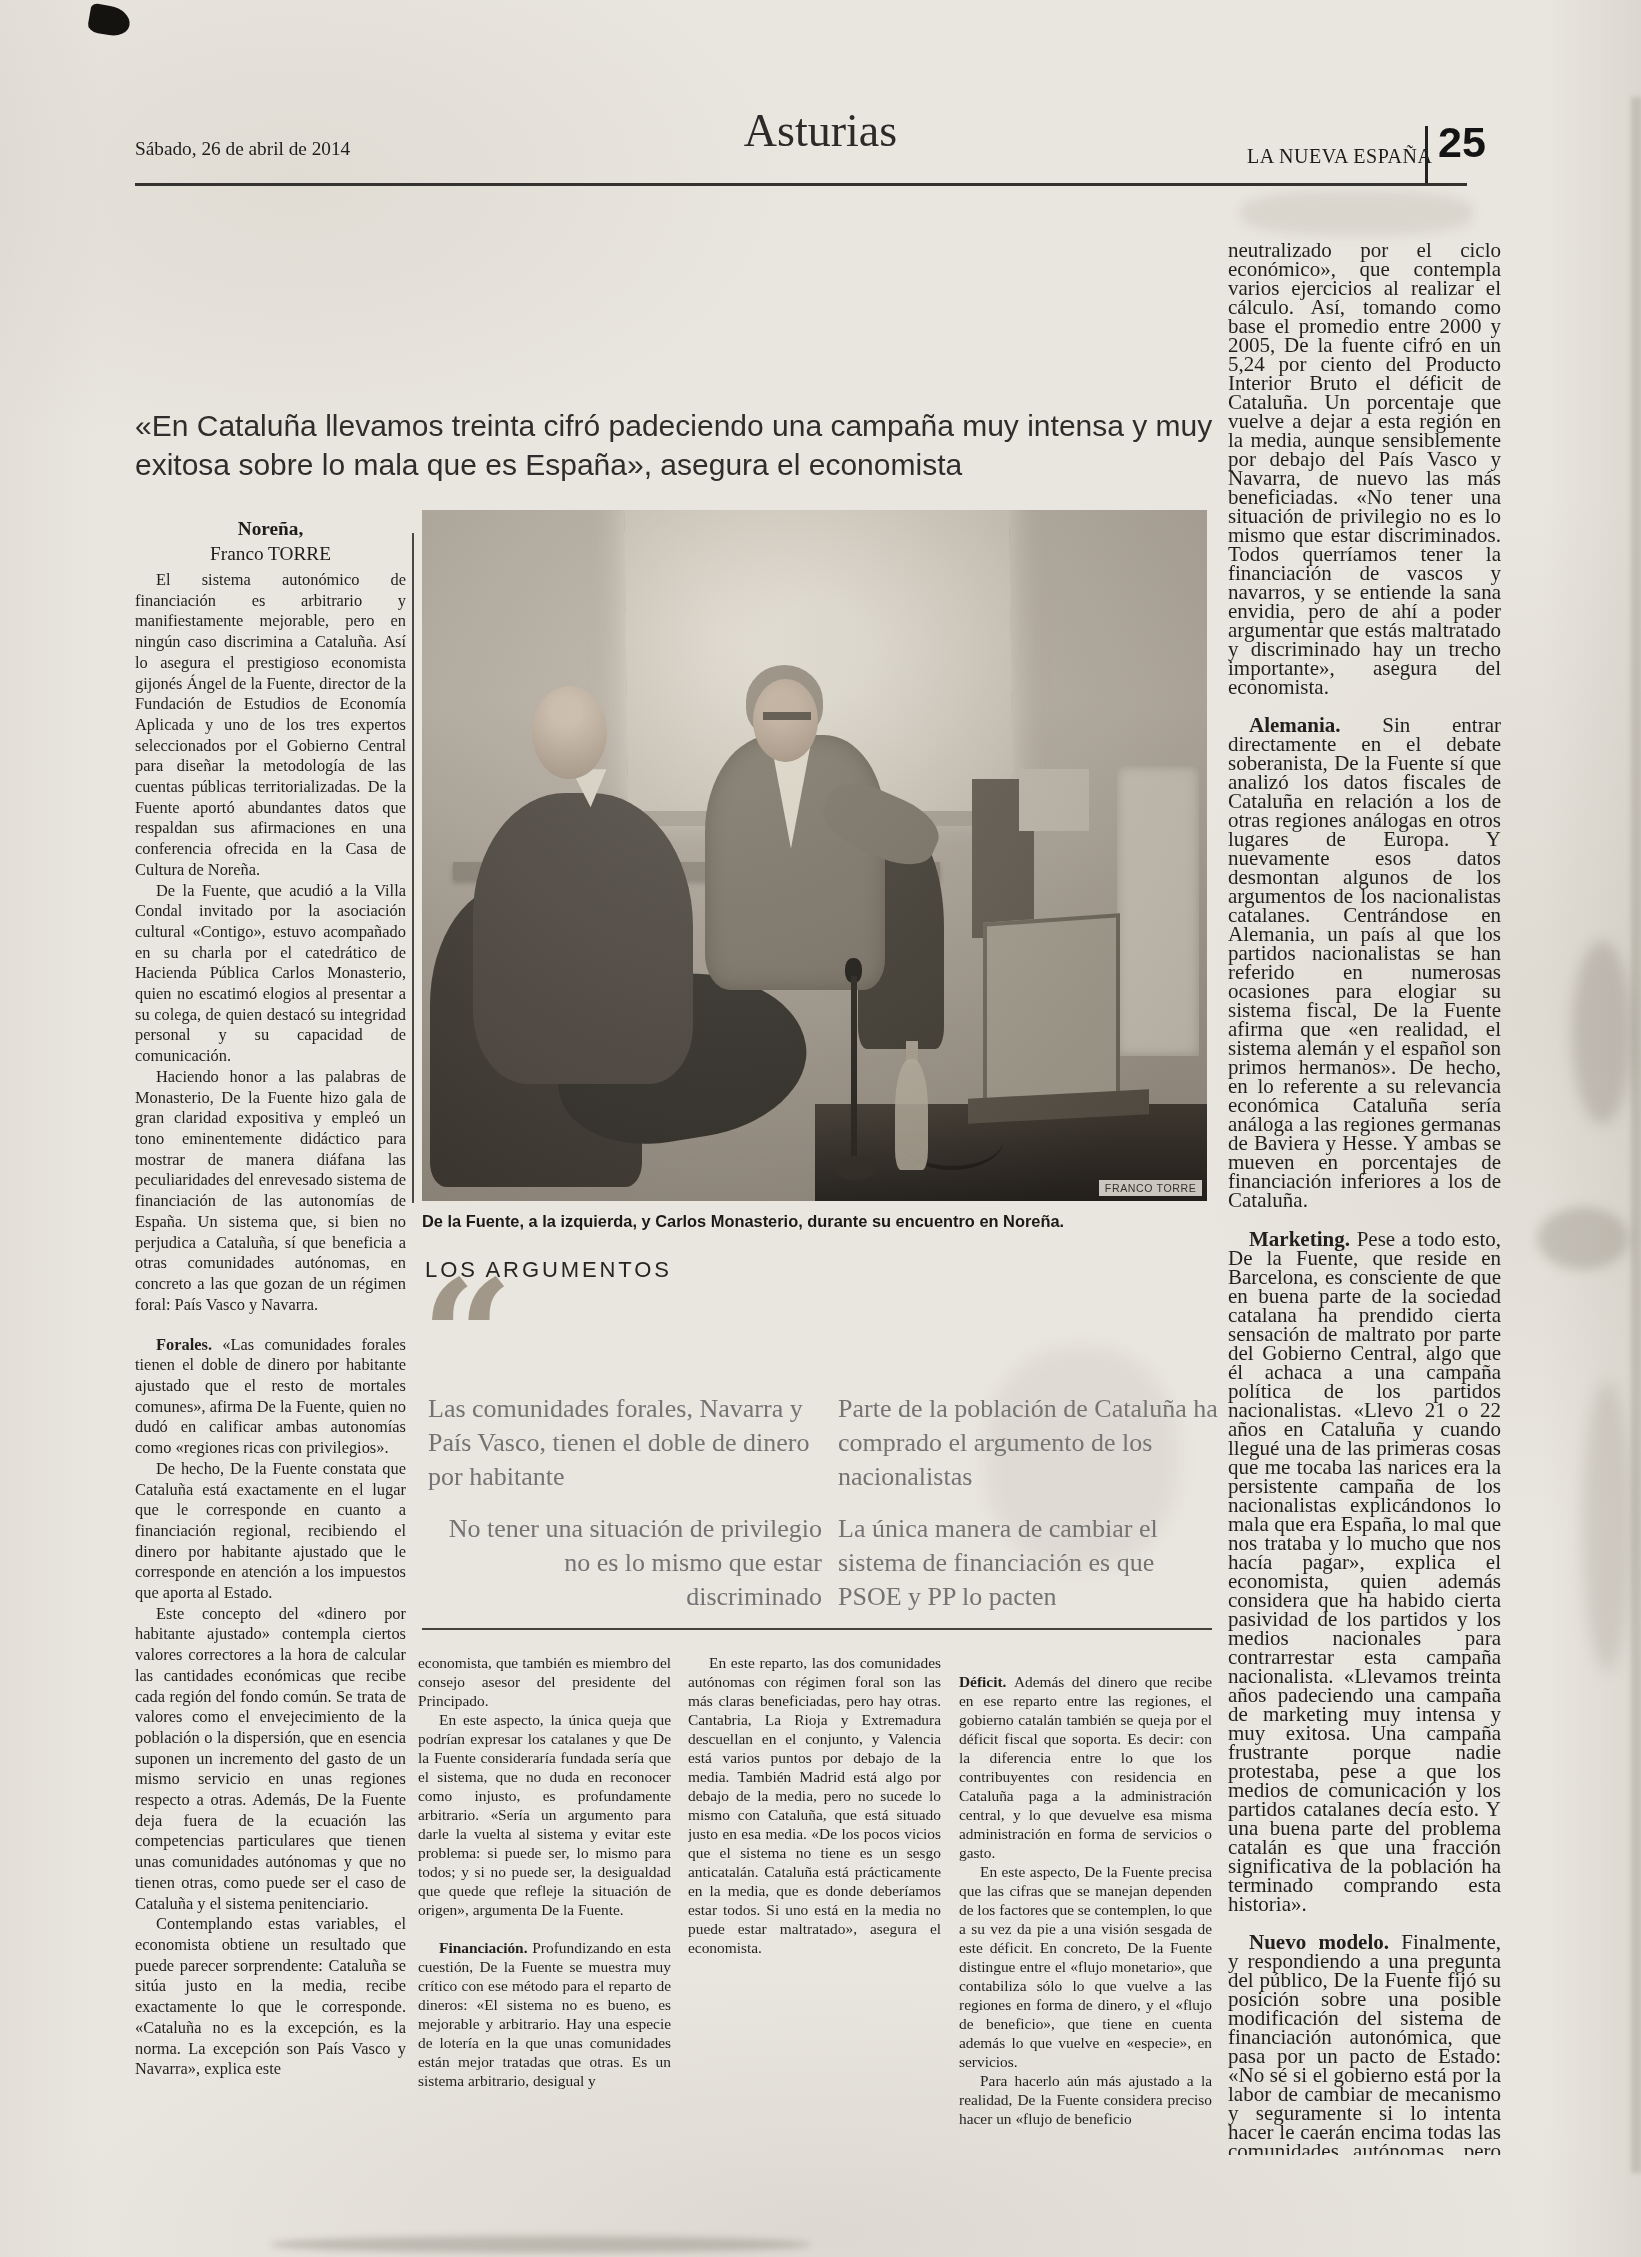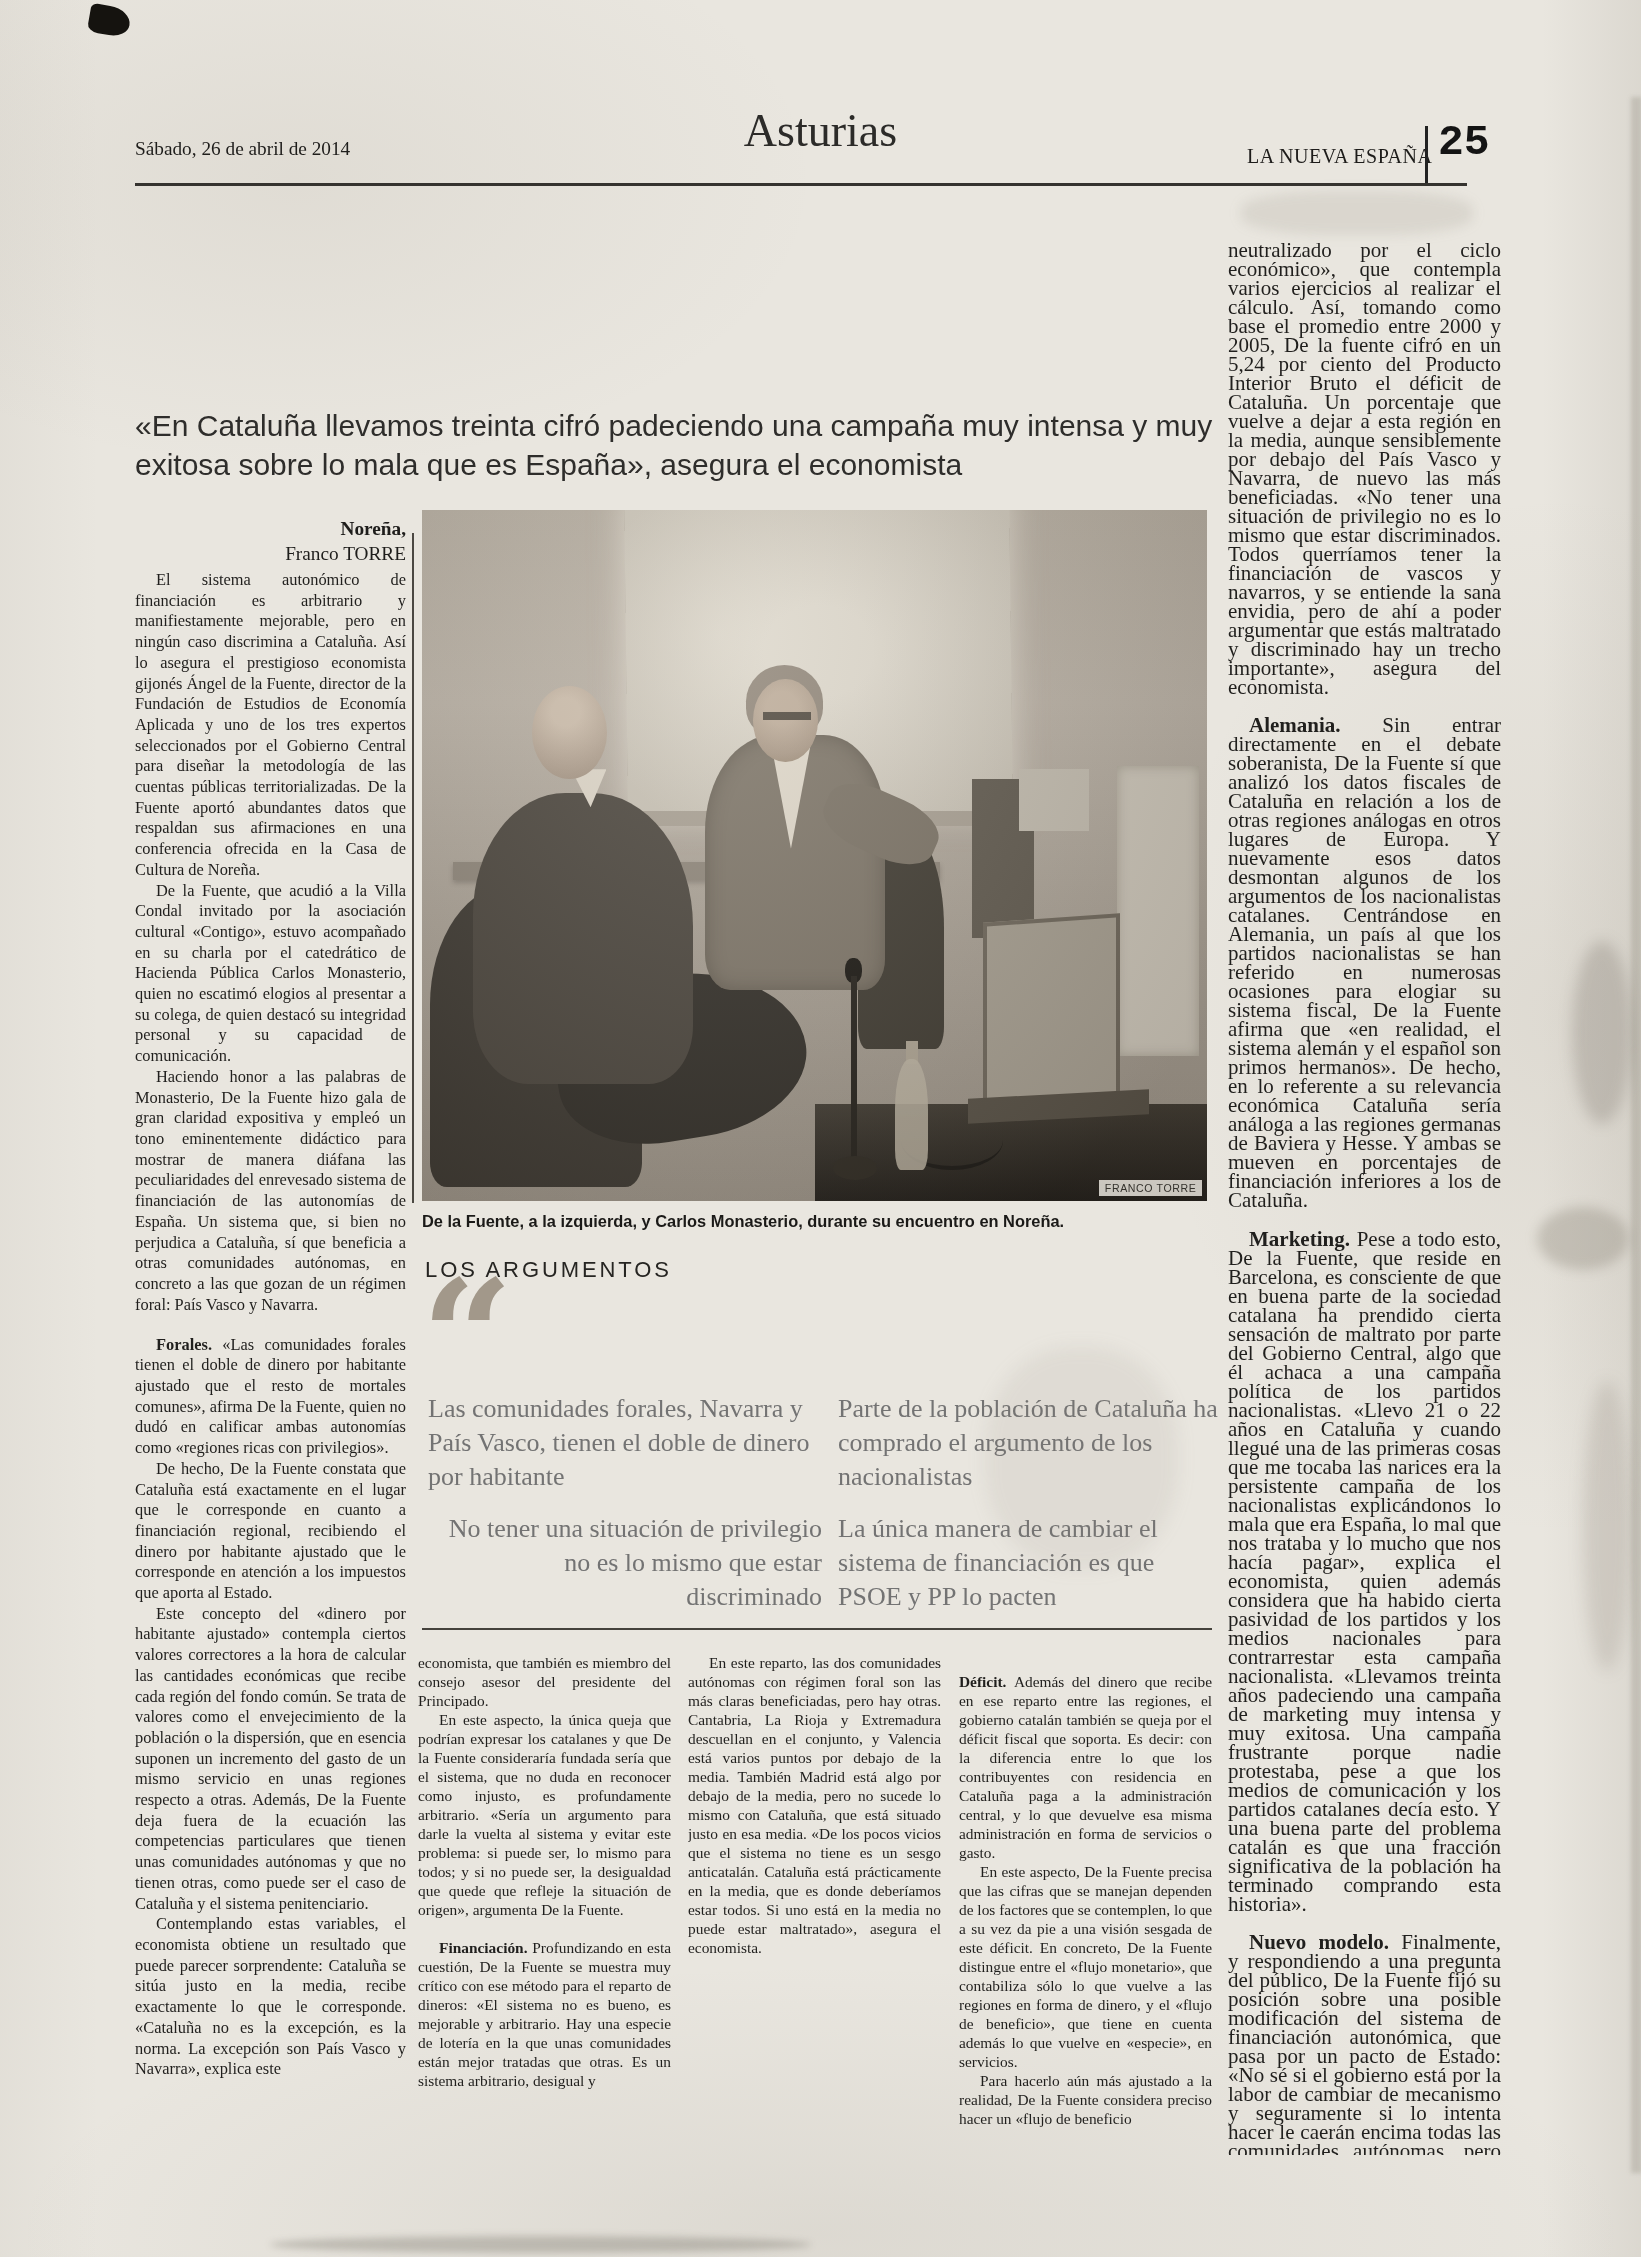--- a/index.html
+++ b/index.html
@@ -10,32 +10,32 @@
       radial-gradient(ellipse 869px 483px at 18% 8%, rgba(142,132,115,.10), transparent 60%),
       radial-gradient(ellipse 676px 869px at 95% 45%, rgba(142,132,115,.12), transparent 60%),
       radial-gradient(ellipse 1159px 386px at 50% 99%, rgba(110,102,88,.10), transparent 70%),
       linear-gradient(90deg, rgba(120,112,98,.06), rgba(0,0,0,0) 6%, rgba(0,0,0,0) 94%, rgba(120,112,98,.12));}
   .abs{position:absolute;}
   
   .date{left:135px;top:138px;font-size:19.3px;}
   .section-title{left:0;top:104px;width:1641px;text-align:center;font-size:46px;color:#2c2b29;}
   .masthead{left:1247px;top:145px;font-size:20px;letter-spacing:0.5px;color:#1d1c1a;}
   .pnum-bar{left:1425px;top:126px;width:2.9px;height:60px;background:#222;}
-  .page-number{left:1438px;top:118px;font-family:Liberation Mono, monospace;
+  .page-number{left:1438px;top:118px;font-family:Liberation Sans, sans-serif;
                font-weight:700;font-size:43px;color:#141414;}
   .header-rule{left:135px;top:183px;width:1332px;height:2.9px;background:#35332f;}
   
   .headline{left:133px;top:241px;width:1226px;line-height:76px;
             font-family:"Liberation Sans","DejaVu Sans",sans-serif;font-weight:700;color:#181716;}
   .headline .hl{display:inline-block;transform:scaleX(.8);transform-origin:0 50%;
                 white-space:nowrap;font-size:69px;letter-spacing:-1.9px;}
   .subheadline{left:135px;top:406px;width:1110px;font-family:"Liberation Sans","DejaVu Sans",sans-serif;
                font-size:30px;line-height:39px;color:#2e2d2b;}
   
-  .byline{left:135px;top:516px;width:271px;text-align:right;font-size:19.3px;line-height:25px;}
+  .byline{left:135px;top:516px;width:271px;text-align:center;font-size:19.3px;line-height:25px;}
   .byline .loc{font-weight:700;}
   .colrule{left:412px;top:533px;width:1.9px;height:670px;background:#4b4842;}
   .newscol{font-size:16.4px;line-height:20.7px;text-align:justify;color:#201f1d;}
   .newscol p{margin:0;text-indent:21px;}
   .newscol p.lead-para{margin-top:19.3px;}
   .newscol p.noindent{text-indent:0;}
   .newscol b{font-weight:700;}
   .col-left{left:135px;top:570px;width:271px;height:1585px;overflow:hidden;}
   .col-b{top:1653px;width:253px;height:599px;overflow:hidden;font-size:15.4px;line-height:19px;}
   .col-b1{left:418px;} .col-b2{left:688px;} .col-b3{left:959px;}

